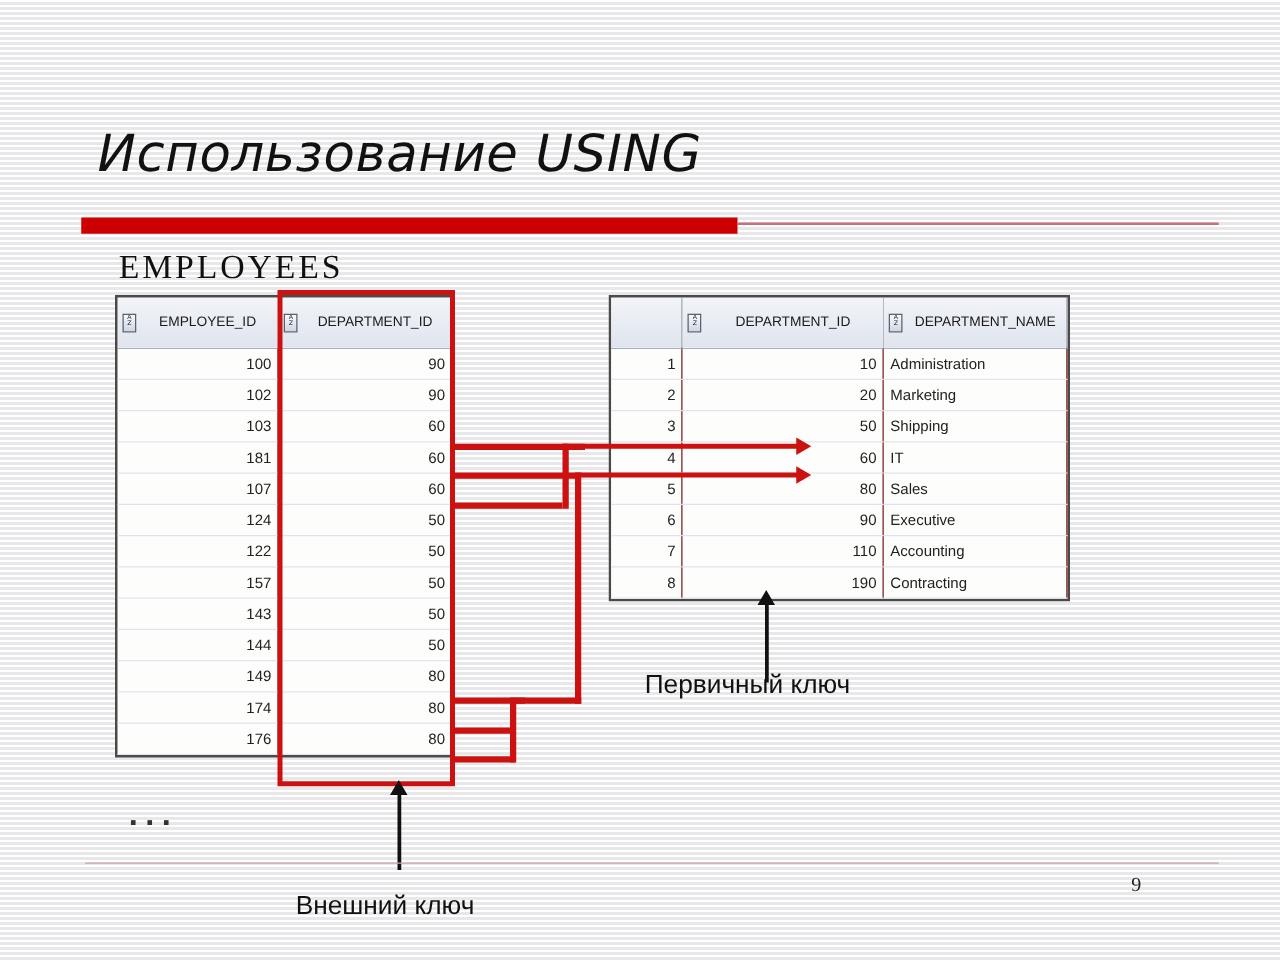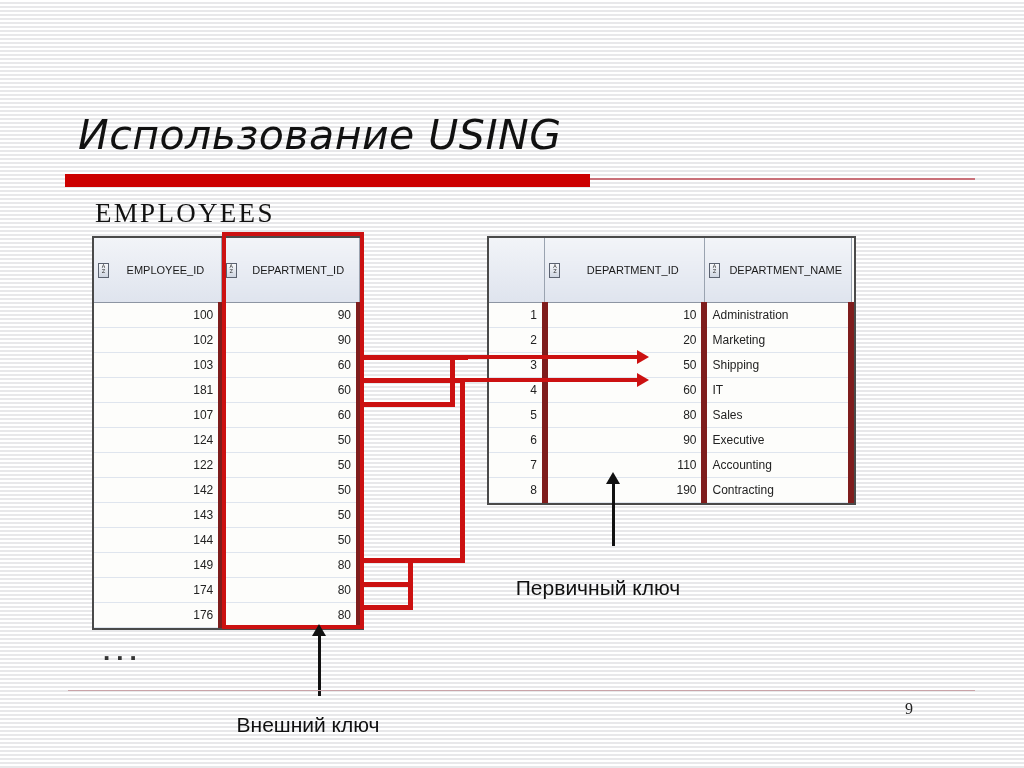--- a/index.html
+++ b/index.html
@@ -23,21 +23,20 @@
   #title {
     position: absolute;
     left: 78px; top: 99px;
     font-size: 41px;
     font-style: italic;
     font-weight: normal;
     color: #111111;
     letter-spacing: 0.5px;
     white-space: nowrap;
     font-family: "DejaVu Sans", sans-serif;
-    margin-top: 12px;
   }
   #bar-thick {
     position: absolute;
     left: 65px; top: 174px;
     width: 525px; height: 13px;
     background: #cc0000;
   }
   #bar-thin {
     position: absolute;
     left: 590px; top: 178px;
@@ -80,28 +79,28 @@
     color: #222;
   }
   .grid table { border-collapse: collapse; width: 100%; }
   .grid th {
     background: linear-gradient(to bottom,#f2f4f8 0%,#dfe4ee 100%);
     border-right: 1px solid #9aa3b0;
     border-bottom: 1px solid #8d95a3;
     font-weight: normal;
     font-size: 11px;
     height: 32px;
-    padding: 16px 4px;
+    padding: 4px 4px;
     color: #1a1a1a;
     position: relative;
     white-space: nowrap;
   }
   .grid td {
     border-bottom: 1px solid #dfe5ee;
-    border-right: 6px solid #7f1d1d;
+    border-right: 1px solid #7f1d1d;
     height: 24px;
     padding: 0 5px;
     white-space: nowrap;
     font-size: 12px;
     color: #222;
   }
   .num { text-align: right; }
   .txt { text-align: left; }
   .rowhdr {
     text-align: right;
@@ -231,21 +230,21 @@
           </tr>
           <tr>
             <td class="num">124</td>
             <td class="num">50</td>
           </tr>
           <tr>
             <td class="num">122</td>
             <td class="num">50</td>
           </tr>
           <tr>
-            <td class="num">142</td>
+            <td class="num">157</td>
             <td class="num">50</td>
           </tr>
           <tr>
             <td class="num">143</td>
             <td class="num">50</td>
           </tr>
           <tr>
             <td class="num">144</td>
             <td class="num">50</td>
           </tr>
@@ -355,20 +354,20 @@
 
   <div class="rl" style="left:460px;  top:378px; width:183px; height:4px;"></div>
   <div class="arrow-head-right" style="position:absolute;left:637px;top:373px;width:0;height:0;border-top:7px solid transparent;border-bottom:7px solid transparent;border-left:12px solid #cc1111;"></div>
 
   <div class="arrow-line" style="left:318px; top:636px; height:60px;"></div>
   <div class="arrow-head-up" style="left:312px; top:624px;"></div>
   <div class="annot" id="fk-label" style="left:308px; top:713px; transform:translateX(-50%);">Внешний ключ</div>
 
   <div class="arrow-line" style="left:612px; top:484px; height:62px;"></div>
   <div class="arrow-head-up" style="left:606px; top:472px;"></div>
-  <div class="annot" id="pk-label" style="left:598px; top:576px; transform:translateX(-50%);text-align:center;">Первичный ключ</div>
+  <div class="annot" id="pk-label" style="left:598px; top:536px; transform:translateX(-50%);text-align:center;">Первичный ключ</div>
 
   <div id="ellipsis">...</div>
 
   <div id="bottom-rule"></div>
   <div id="page-num">9</div>
 
 </div>
 
 </body></html>

